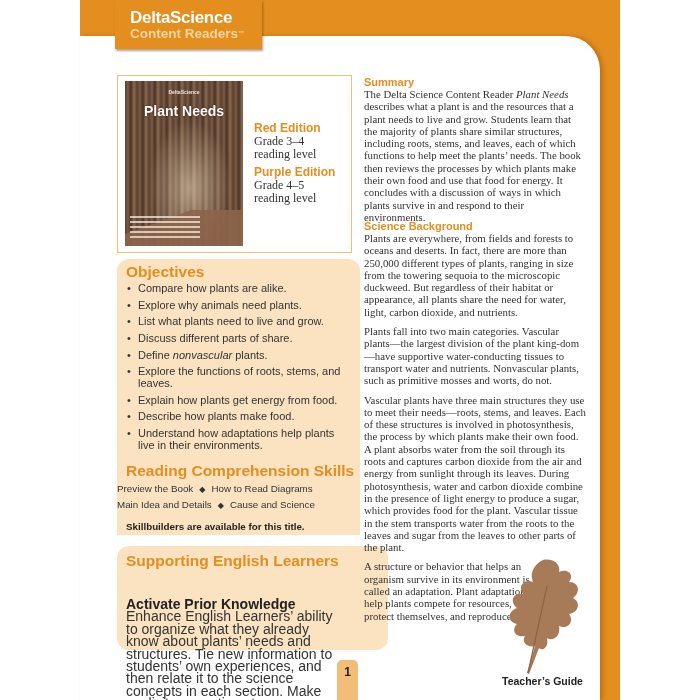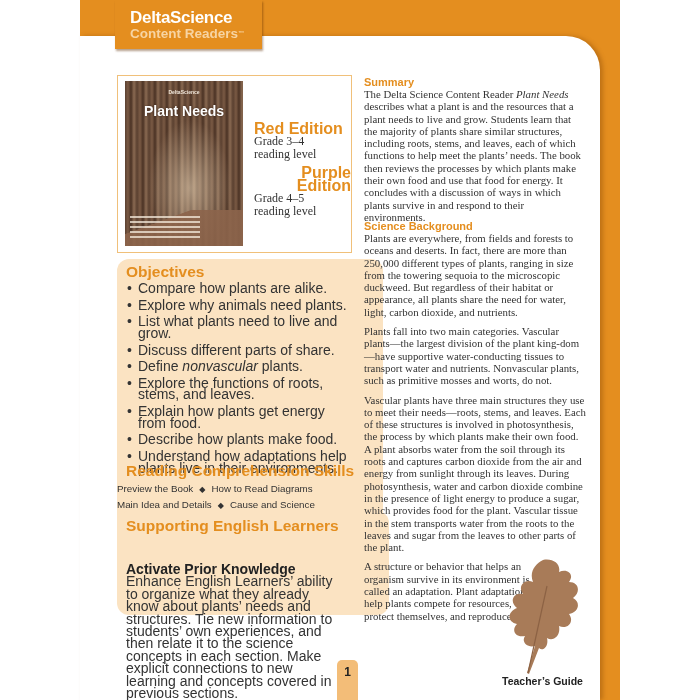--- a/index.html
+++ b/index.html
@@ -17,27 +17,27 @@
       radial-gradient(ellipse at 55% 65%, rgba(240,220,190,0.55) 0%, rgba(0,0,0,0) 45%),
       repeating-linear-gradient(90deg, #5a4030 0px, #7a5a44 3px, #4a3224 6px, #8a6a52 9px, #5a4030 12px),
       #6b4d38;
   }
   .cover-brand { position:absolute; left:0; right:0; top:8px; text-align:center; font-size:5px; color:#f0e6da; font-weight:bold; }
   .cover-title { position:absolute; left:0; right:0; top:22px; text-align:center; font-size:14px; font-weight:bold; color:#ffffff; text-shadow:0 0 2px #3a2418; }
   .cover-band { position:absolute; left:0; right:0; bottom:0; height:36px; background:linear-gradient(160deg, rgba(60,40,28,0.0) 30%, rgba(140,100,75,0.9) 31%); }
   .cover-caption { position:absolute; left:5px; bottom:8px; width:70px; height:22px;
     background: repeating-linear-gradient(180deg, rgba(245,235,220,0.75) 0px, rgba(245,235,220,0.75) 2px, transparent 2px, transparent 5px); }
   .edition { position:absolute; left:136px; font-family:"Liberation Serif", serif; font-size:12px; line-height:13px; color:#333; }
-  .edition .ed-name { font-family:"Liberation Sans", sans-serif; font-weight:bold; color:#e48e1f; font-size:16px;text-align:right; }
+  .edition .ed-name { font-family:"Liberation Sans", sans-serif; font-weight:bold; color:#e48e1f; font-size:12px;text-align:right; }
 
   .sidebox { position:absolute; left:117px; background:#fbe3c2; border-radius:12px; }
-  .objectives { top:259px; width:266px; height:276px; border-bottom-left-radius:0; border-bottom-right-radius:0; }
-  .ell { top:511px; width:272px; height:104px; }
+  .objectives { top:259px; width:243px; height:276px; border-bottom-left-radius:0; border-bottom-right-radius:0; }
+  .ell { top:546px; width:223px; height:104px;padding-left:48px; }
   .box-h { position:absolute; left:9px; font-weight:bold; color:#e48e1f; font-size:15.5px; }
-  .obj-list { position:absolute; left:9px; top:24px; margin:0; padding:0; list-style:none; font-size:14px; color:#333; }
+  .obj-list { position:absolute; left:9px; top:24px; margin:0; padding:0; list-style:none; font-size:11px; color:#333; }
   .obj-list li { position:relative; padding-left:12px; line-height:11.5px; margin-bottom:5.2px; width:210px; }
   .obj-list li::before { content:"•"; position:absolute; left:1px; top:0; }
   .skills-h { top:203px; }
   .skills-row { position:absolute; left:0; font-size:9.8px; color:#333; }
   .diamond { display:inline-block; font-size:8px; margin:0 6px; color:#333; }
   .skillbuilders { position:absolute; left:9px; top:262px; font-size:9.8px; font-weight:bold; color:#222; }
   .ell-text { position:absolute; left:9px; top:24px; width:218px; font-size:14px; line-height:12.4px; color:#333;margin-top:28px; }
   .ell-text b { color:#222; margin-right:3px; }
 
   .right-col { position:absolute; left:364px; width:222px; font-family:"Liberation Serif", serif; color:#333; }

